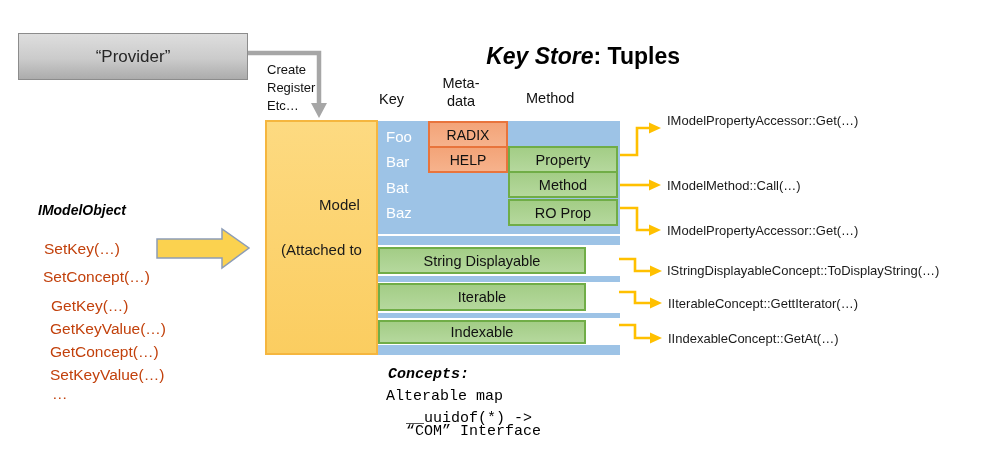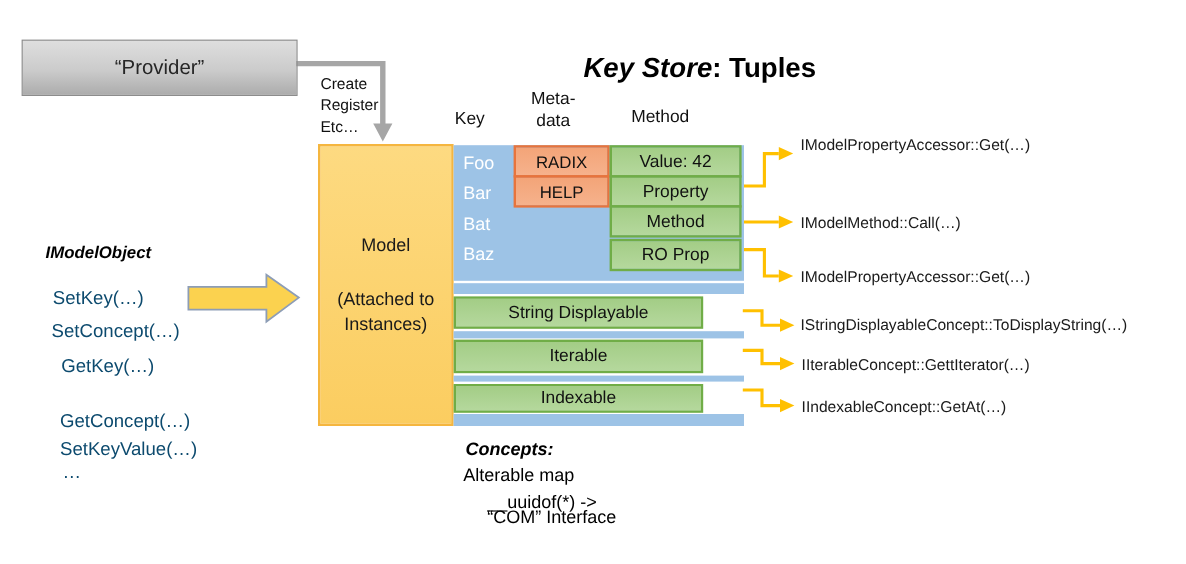--- a/index.html
+++ b/index.html
@@ -30,21 +30,21 @@
   .hdr-key{left:379px;top:91px;}
   .hdr-meta{left:430px;top:74px;width:62px;text-align:center;line-height:18px;}
   .hdr-value{left:526px;top:90px;}
 
   
   .model-box{
     left:265px;top:120px;width:113px;height:235px;
     background:linear-gradient(180deg,#fdda81 0%,#fbcd60 100%);
     border:2px solid #f5b63f;box-sizing:border-box;
   }
-  .model-label{left:265px;top:196px;width:113px;text-align:center;font-size:15px;color:#1a1a1a;}
+  .model-label{left:265px;top:196px;width:113px;text-align:center;font-size:15px;color:#1a1a1a;padding-left:18px;}
   .model-sub{left:265px;top:239px;width:113px;text-align:center;font-size:15px;line-height:21px;color:#1a1a1a;}
 
   
   .blue{background:#9dc3e6;}
   .blue-main{left:378px;top:121px;width:242px;height:113px;}
   .blue-s1{left:378px;top:236px;width:242px;height:9px;}
   .blue-s2{left:378px;top:276px;width:242px;height:6px;}
   .blue-s3{left:378px;top:313px;width:242px;height:5px;}
   .blue-s4{left:378px;top:345px;width:242px;height:10px;}
 
@@ -68,24 +68,24 @@
     font-size:14.5px;color:#111;
   }
   .vcell{left:508px;width:110px;height:27px;}
   .wrow{left:378px;width:208px;}
 
   
   .ann{font-size:13px;color:#1a1a1a;line-height:14.5px;white-space:nowrap;}
 
   
   .imo-title{left:38px;top:202px;font-size:14px;font-weight:bold;font-style:italic;color:#000;}
-  .member{font-size:15.5px;color:#0c4a6e;}
+  .member{font-size:15.5px;color:#c2410c;}
 
   
-  .note{font-size:15px;color:#000;}
+  .note{font-size:15px;color:#000;font-family:Liberation Mono, monospace;}
   .note-title{font-weight:bold;font-style:italic;}
 
   svg.overlay{position:absolute;left:0;top:0;pointer-events:none;}
 </style>
 </head>
 <body>
 
 <div class="canvas">
 
   <svg class="overlay" width="988" height="470" viewBox="0 0 988 470">
@@ -130,38 +130,36 @@
   <div class="abs hdr hdr-meta">
     <div>Meta-</div>
     <div>data</div>
   </div>
   <div class="abs hdr hdr-value">Method</div>
 
   <div class="abs model-box"></div>
   <div class="abs model-label">Model</div>
   <div class="abs model-sub">
     <div>(Attached to</div>
-    <div>Instances)</div>
   </div>
 
   <div class="abs blue blue-main"></div>
   <div class="abs blue blue-s1"></div>
   <div class="abs blue blue-s2"></div>
   <div class="abs blue blue-s3"></div>
   <div class="abs blue blue-s4"></div>
 
   <div class="abs keylab" style="top:128px">Foo</div>
   <div class="abs keylab" style="top:153px">Bar</div>
   <div class="abs keylab" style="top:179px">Bat</div>
   <div class="abs keylab" style="top:204px">Baz</div>
 
   <div class="abs meta-cell" style="top:121px">RADIX</div>
   <div class="abs meta-cell" style="top:146px">HELP</div>
 
-  <div class="abs green vcell" style="top:121px">Value: 42</div>
   <div class="abs green vcell" style="top:146px">Property</div>
   <div class="abs green vcell" style="top:171px">Method</div>
   <div class="abs green vcell" style="top:199px">RO Prop</div>
 
   <div class="abs green wrow" style="top:247px;height:27px">String Displayable</div>
   <div class="abs green wrow" style="top:283px;height:28px">Iterable</div>
   <div class="abs green wrow" style="top:320px;height:24px">Indexable</div>
 
   <div class="abs ann" style="left:667px;top:114px">
     <div>IModelPropertyAccessor::Get(…)</div>
@@ -169,20 +167,21 @@
   <div class="abs ann" style="left:667px;top:179px">IModelMethod::Call(…)</div>
   <div class="abs ann" style="left:667px;top:224px">IModelPropertyAccessor::Get(…)</div>
   <div class="abs ann" style="left:667px;top:264px">IStringDisplayableConcept::ToDisplayString(…)</div>
   <div class="abs ann" style="left:668px;top:297px">IIterableConcept::GettIterator(…)</div>
   <div class="abs ann" style="left:668px;top:332px">IIndexableConcept::GetAt(…)</div>
 
   <div class="abs imo-title">IModelObject</div>
   <div class="abs member" style="left:44px;top:240px">SetKey(…)</div>
   <div class="abs member" style="left:43px;top:268px">SetConcept(…)</div>
   <div class="abs member" style="left:51px;top:297px">GetKey(…)</div>
+  <div class="abs member" style="left:50px;top:320px">GetKeyValue(…)</div>
   <div class="abs member" style="left:50px;top:343px">GetConcept(…)</div>
   <div class="abs member" style="left:50px;top:366px">SetKeyValue(…)</div>
   <div class="abs member" style="left:52px;top:385px">…</div>
 
   <div class="abs note note-title" style="left:388px;top:366px">Concepts:</div>
   <div class="abs note" style="left:386px;top:388px">Alterable map</div>
   <div class="abs note" style="left:406px;top:410px">__uuidof(*) -&gt;</div>
   <div class="abs note" style="left:406px;top:423px">“COM” Interface</div>
 
 </div>

